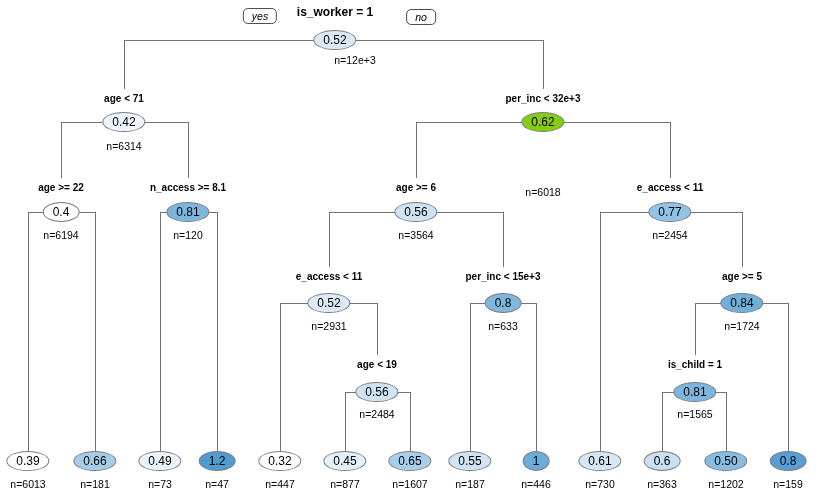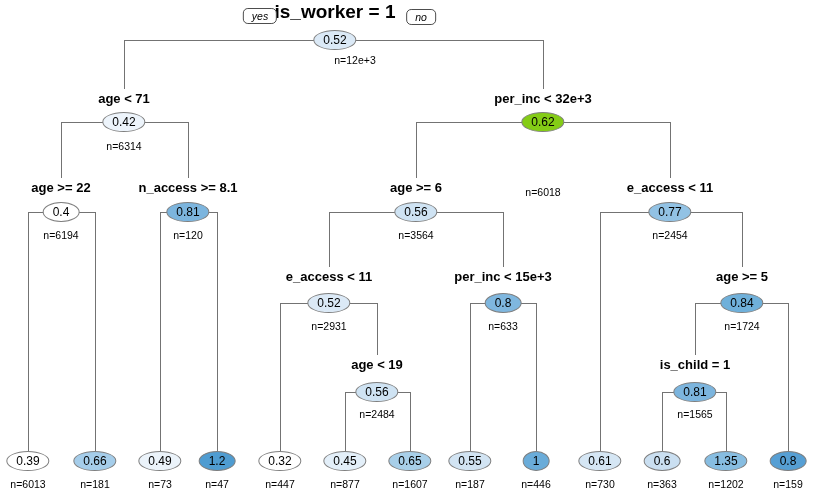--- a/index.html
+++ b/index.html
@@ -5,23 +5,23 @@
   html,body{margin:0;padding:0;background:#ffffff;}
   #canvas{
     position:relative;width:819px;height:499px;background:#ffffff;overflow:hidden;
     font-family:"Liberation Sans","DejaVu Sans",sans-serif;color:#000;
   }
   .edge-h,.edge-v{position:absolute;background:#737373;z-index:1;}
   .edge-h{height:1px;}
   .edge-v{width:1px;}
   .split-label{
     position:absolute;transform:translateX(-50%);white-space:nowrap;
-    font-weight:bold;font-size:13px;line-height:14px;z-index:3;
+    font-weight:bold;font-size:10px;line-height:14px;z-index:3;
   }
-  .split-label.root{font-size:19px;}
+  .split-label.root{font-size:12px;}
   .node-ellipse{
     position:absolute;transform:translateX(-50%);white-space:nowrap;
     border:1px solid #7f7f7f;border-radius:50%;
     padding:2px 9px;font-size:12px;line-height:14px;z-index:2;text-align:center;
   }
   .node-n{
     position:absolute;transform:translateX(-50%);white-space:nowrap;
     font-size:10.5px;line-height:12px;z-index:3;
   }
   .yn-badge{
@@ -124,17 +124,17 @@
     <div class="node-ellipse" style="left: 410px; top: 451px; background: rgb(168, 207, 233);">0.65</div>
     <div class="node-n" style="left: 410px; top: 478px;">n=1607</div>
     <div class="node-ellipse" style="left: 470px; top: 451px; background: rgb(210, 228, 243);">0.55</div>
     <div class="node-n" style="left: 470px; top: 478px;">n=187</div>
     <div class="node-ellipse" style="left: 536px; top: 451px; background: rgb(106, 172, 217);">1</div>
     <div class="node-n" style="left: 536px; top: 478px;">n=446</div>
     <div class="node-ellipse" style="left: 600px; top: 451px; background: rgb(213, 230, 244);">0.61</div>
     <div class="node-n" style="left: 600px; top: 478px;">n=730</div>
     <div class="node-ellipse" style="left: 662px; top: 451px; background: rgb(202, 223, 241);">0.6</div>
     <div class="node-n" style="left: 662px; top: 478px;">n=363</div>
-    <div class="node-ellipse" style="left: 726px; top: 451px; background: rgb(135, 189, 225);">1.35</div>
+    <div class="node-ellipse" style="left: 726px; top: 451px; background: rgb(135, 189, 225);">0.50</div>
     <div class="node-n" style="left: 726px; top: 478px;">n=1202</div>
     <div class="node-ellipse" style="left: 788px; top: 451px; background: rgb(86, 159, 212);">0.8</div>
     <div class="node-n" style="left: 788px; top: 478px;">n=159</div>
   </div>
 
 </body></html>

